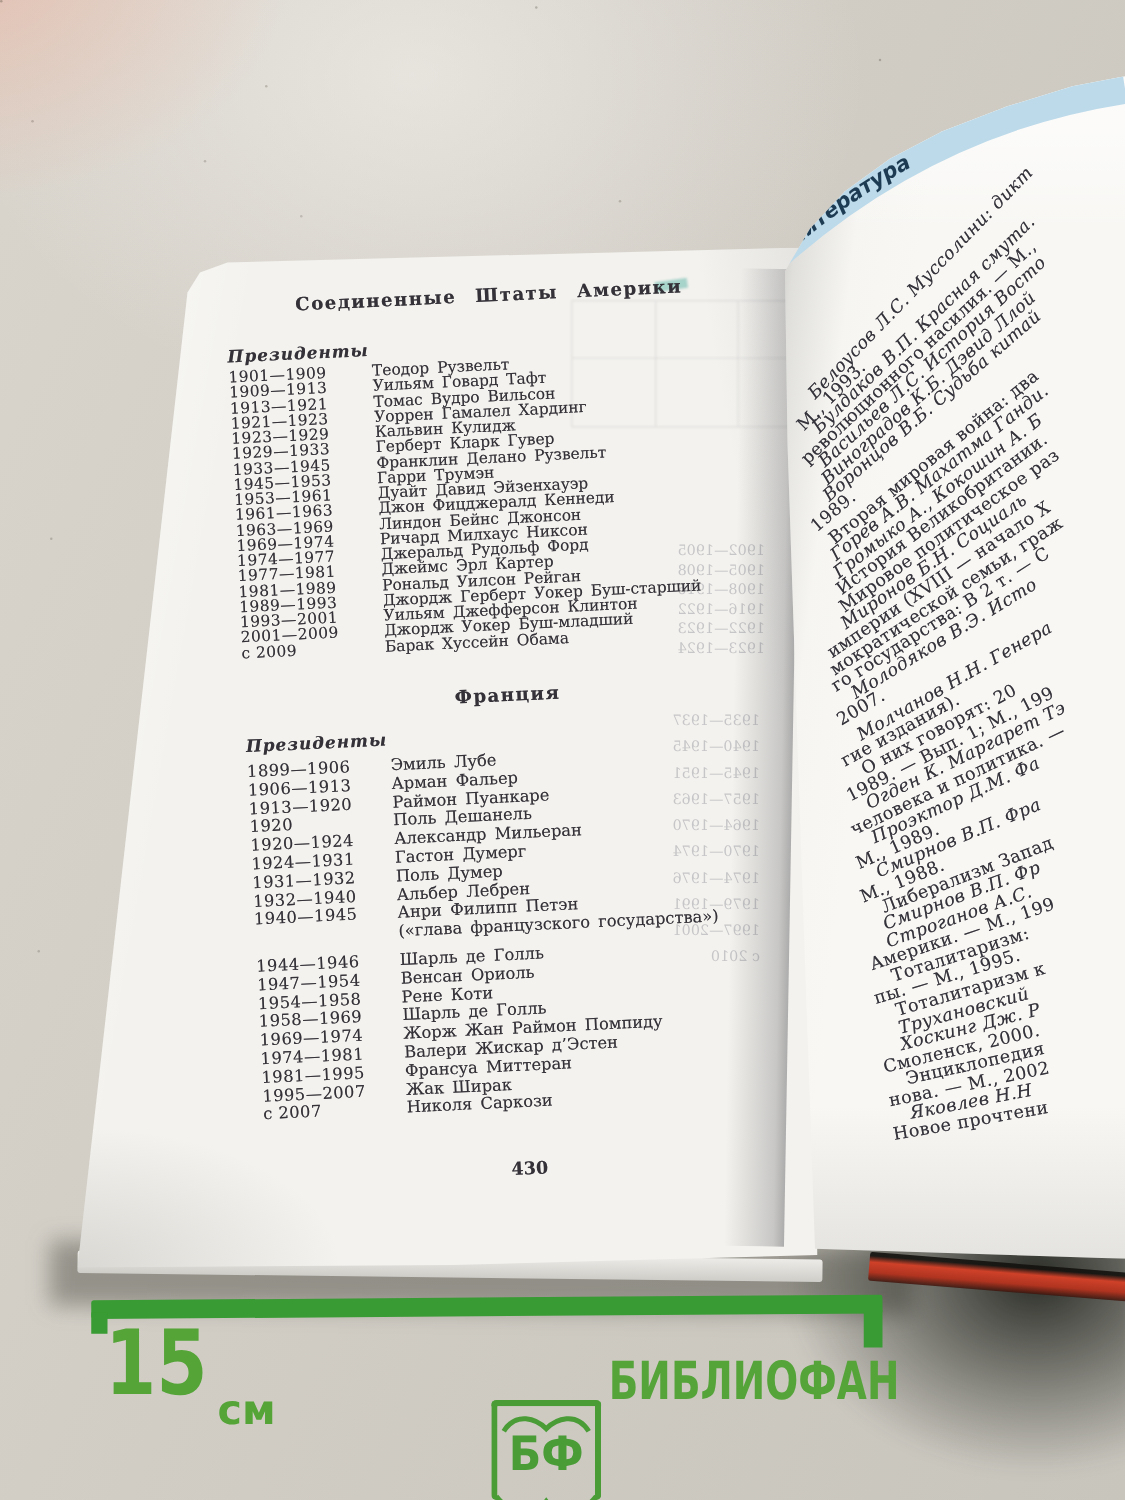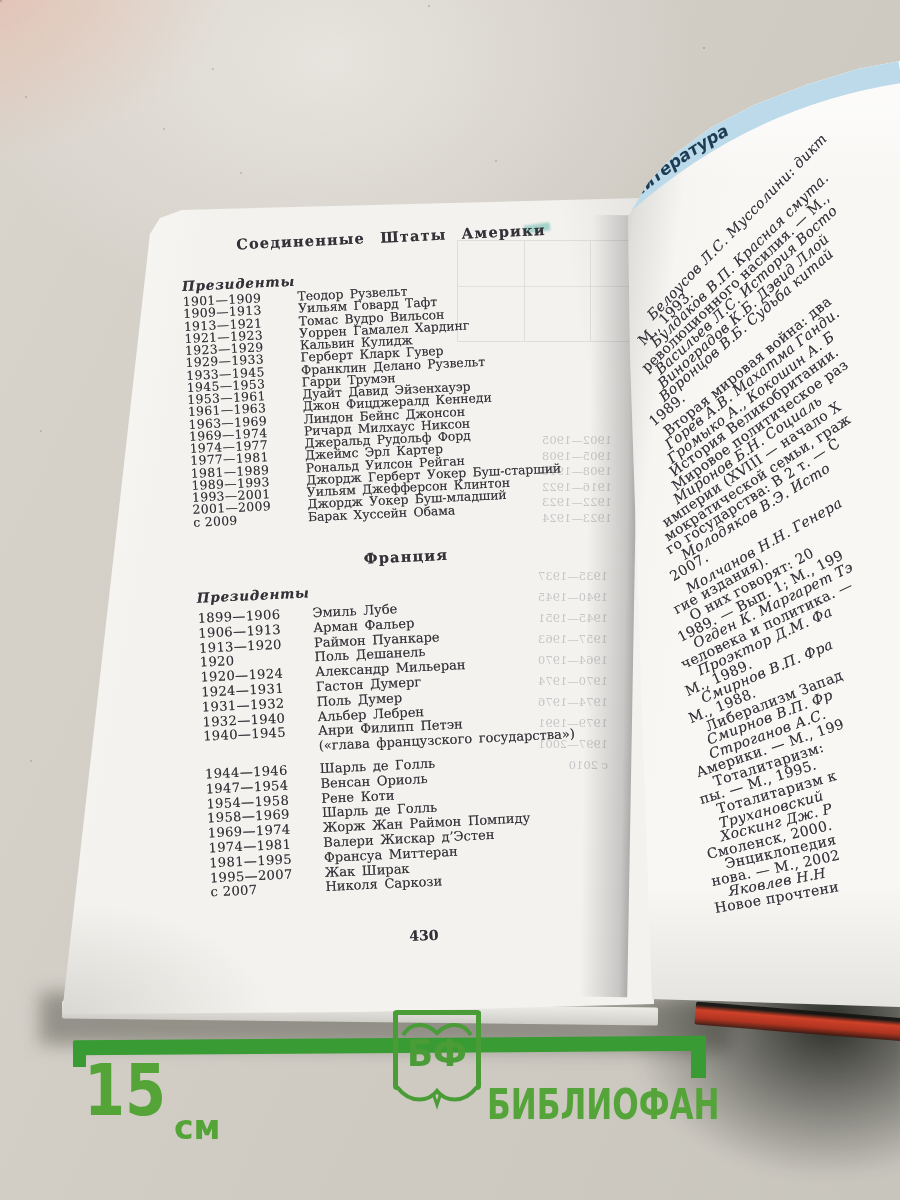--- a/index.html
+++ b/index.html
@@ -77,21 +77,21 @@
 
   
   .ruler-bar{position:absolute;left:73px;top:1038px;width:633px;height:15px;background:#389b33;
     transform:rotate(-.4deg);border-radius:2px;z-index:8;}
   .ruler-tick-l{position:absolute;left:73px;top:1050px;width:13px;height:17px;background:#389b33;z-index:8;}
   .ruler-tick-r{position:absolute;left:691px;top:1048px;width:15px;height:30px;background:#389b33;z-index:8;}
   .ruler-num{position:absolute;left:84px;top:1048px;font-family:"DejaVu Sans","Liberation Sans",sans-serif;
     font-weight:bold;font-size:72px;color:#54a437;transform:scaleX(.82);transform-origin:0 0;z-index:8;}
   .ruler-unit{position:absolute;left:174px;top:1108px;font-family:"DejaVu Sans","Liberation Sans",sans-serif;
     font-weight:bold;font-size:33px;color:#54a437;z-index:8;}
-  .logo-box{position:absolute;left:393px;top:1010px;width:88px;height:80px;z-index:8;
+  .logo-box{position:absolute;left:393px;top:1120px;width:88px;height:80px;z-index:8;
     border:5px solid #4a9c37;border-bottom:none;border-radius:4px;box-sizing:border-box;}
   .logo-mono{position:absolute;left:0;top:16px;width:100%;text-align:center;
     font-family:"DejaVu Sans","Liberation Sans",sans-serif;font-weight:bold;font-size:38px;color:#4a9c37;
     transform:scaleX(.9);}
   .logo-book-top,.logo-book-bottom{position:absolute;left:-5px;overflow:visible;}
   .logo-book-top{top:-2px;}
   .logo-book-bottom{top:68px;}
   .logo-name{position:absolute;left:487px;top:1080px;font-family:"DejaVu Sans","Liberation Sans",sans-serif;
     font-weight:bold;font-size:42px;color:#55a43a;transform:scaleX(.74);transform-origin:0 0;
     letter-spacing:0;z-index:8;}

